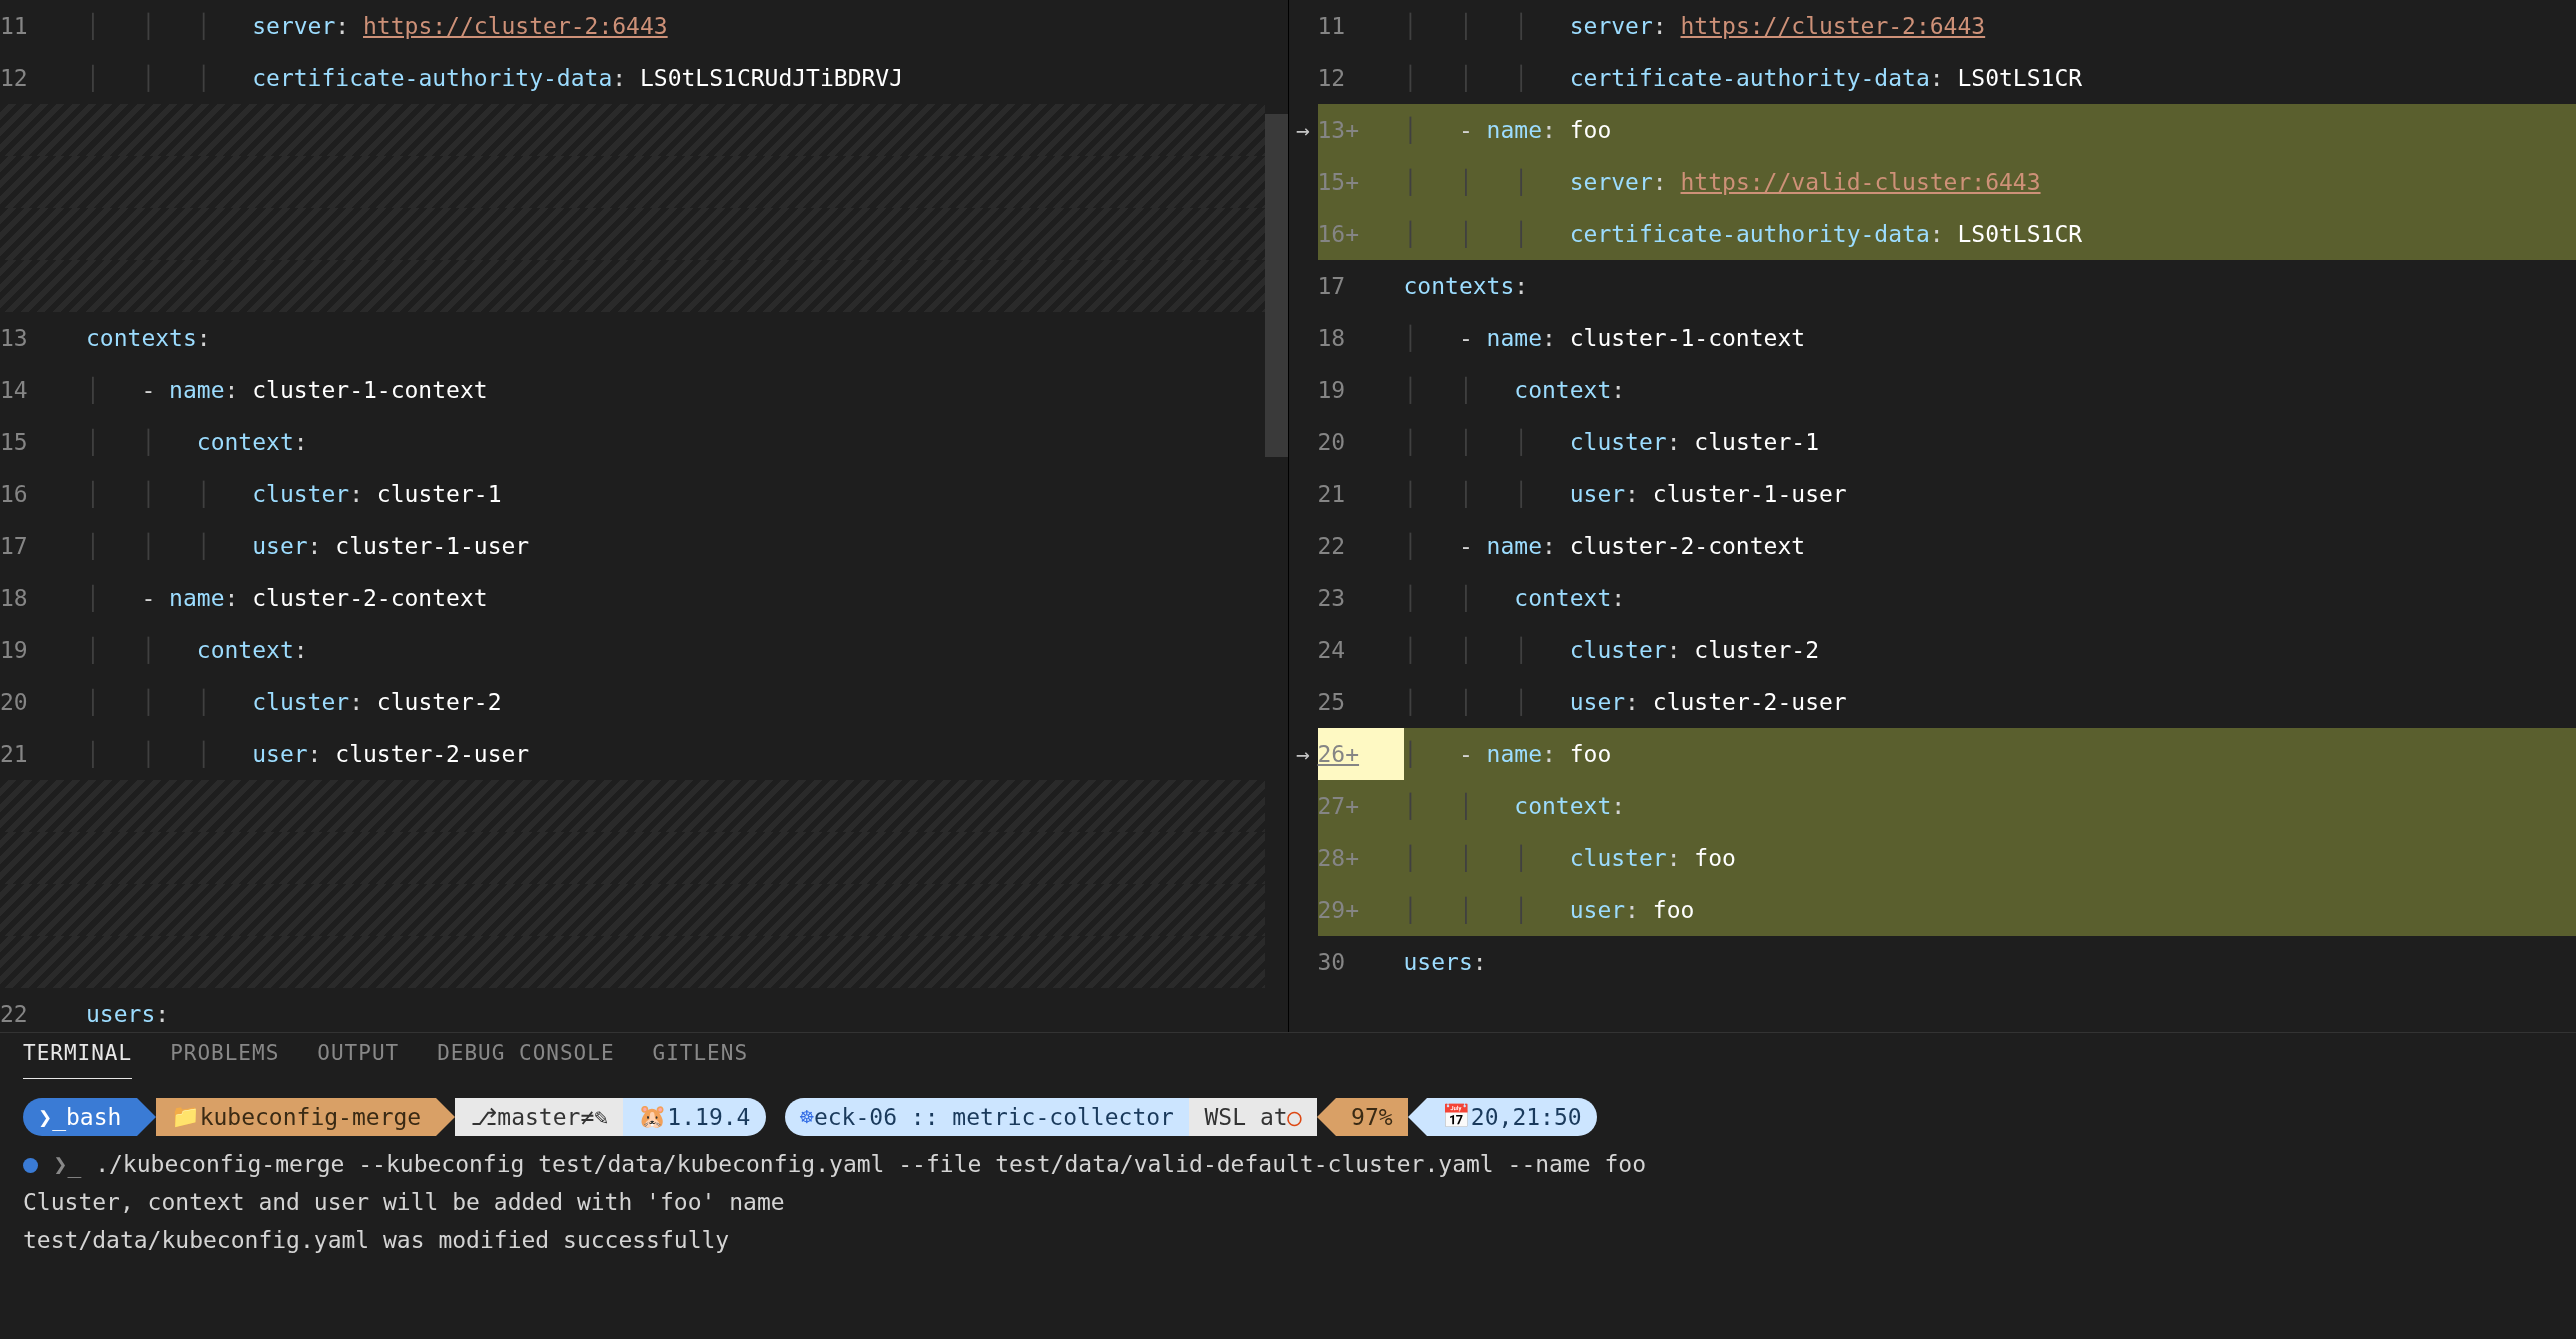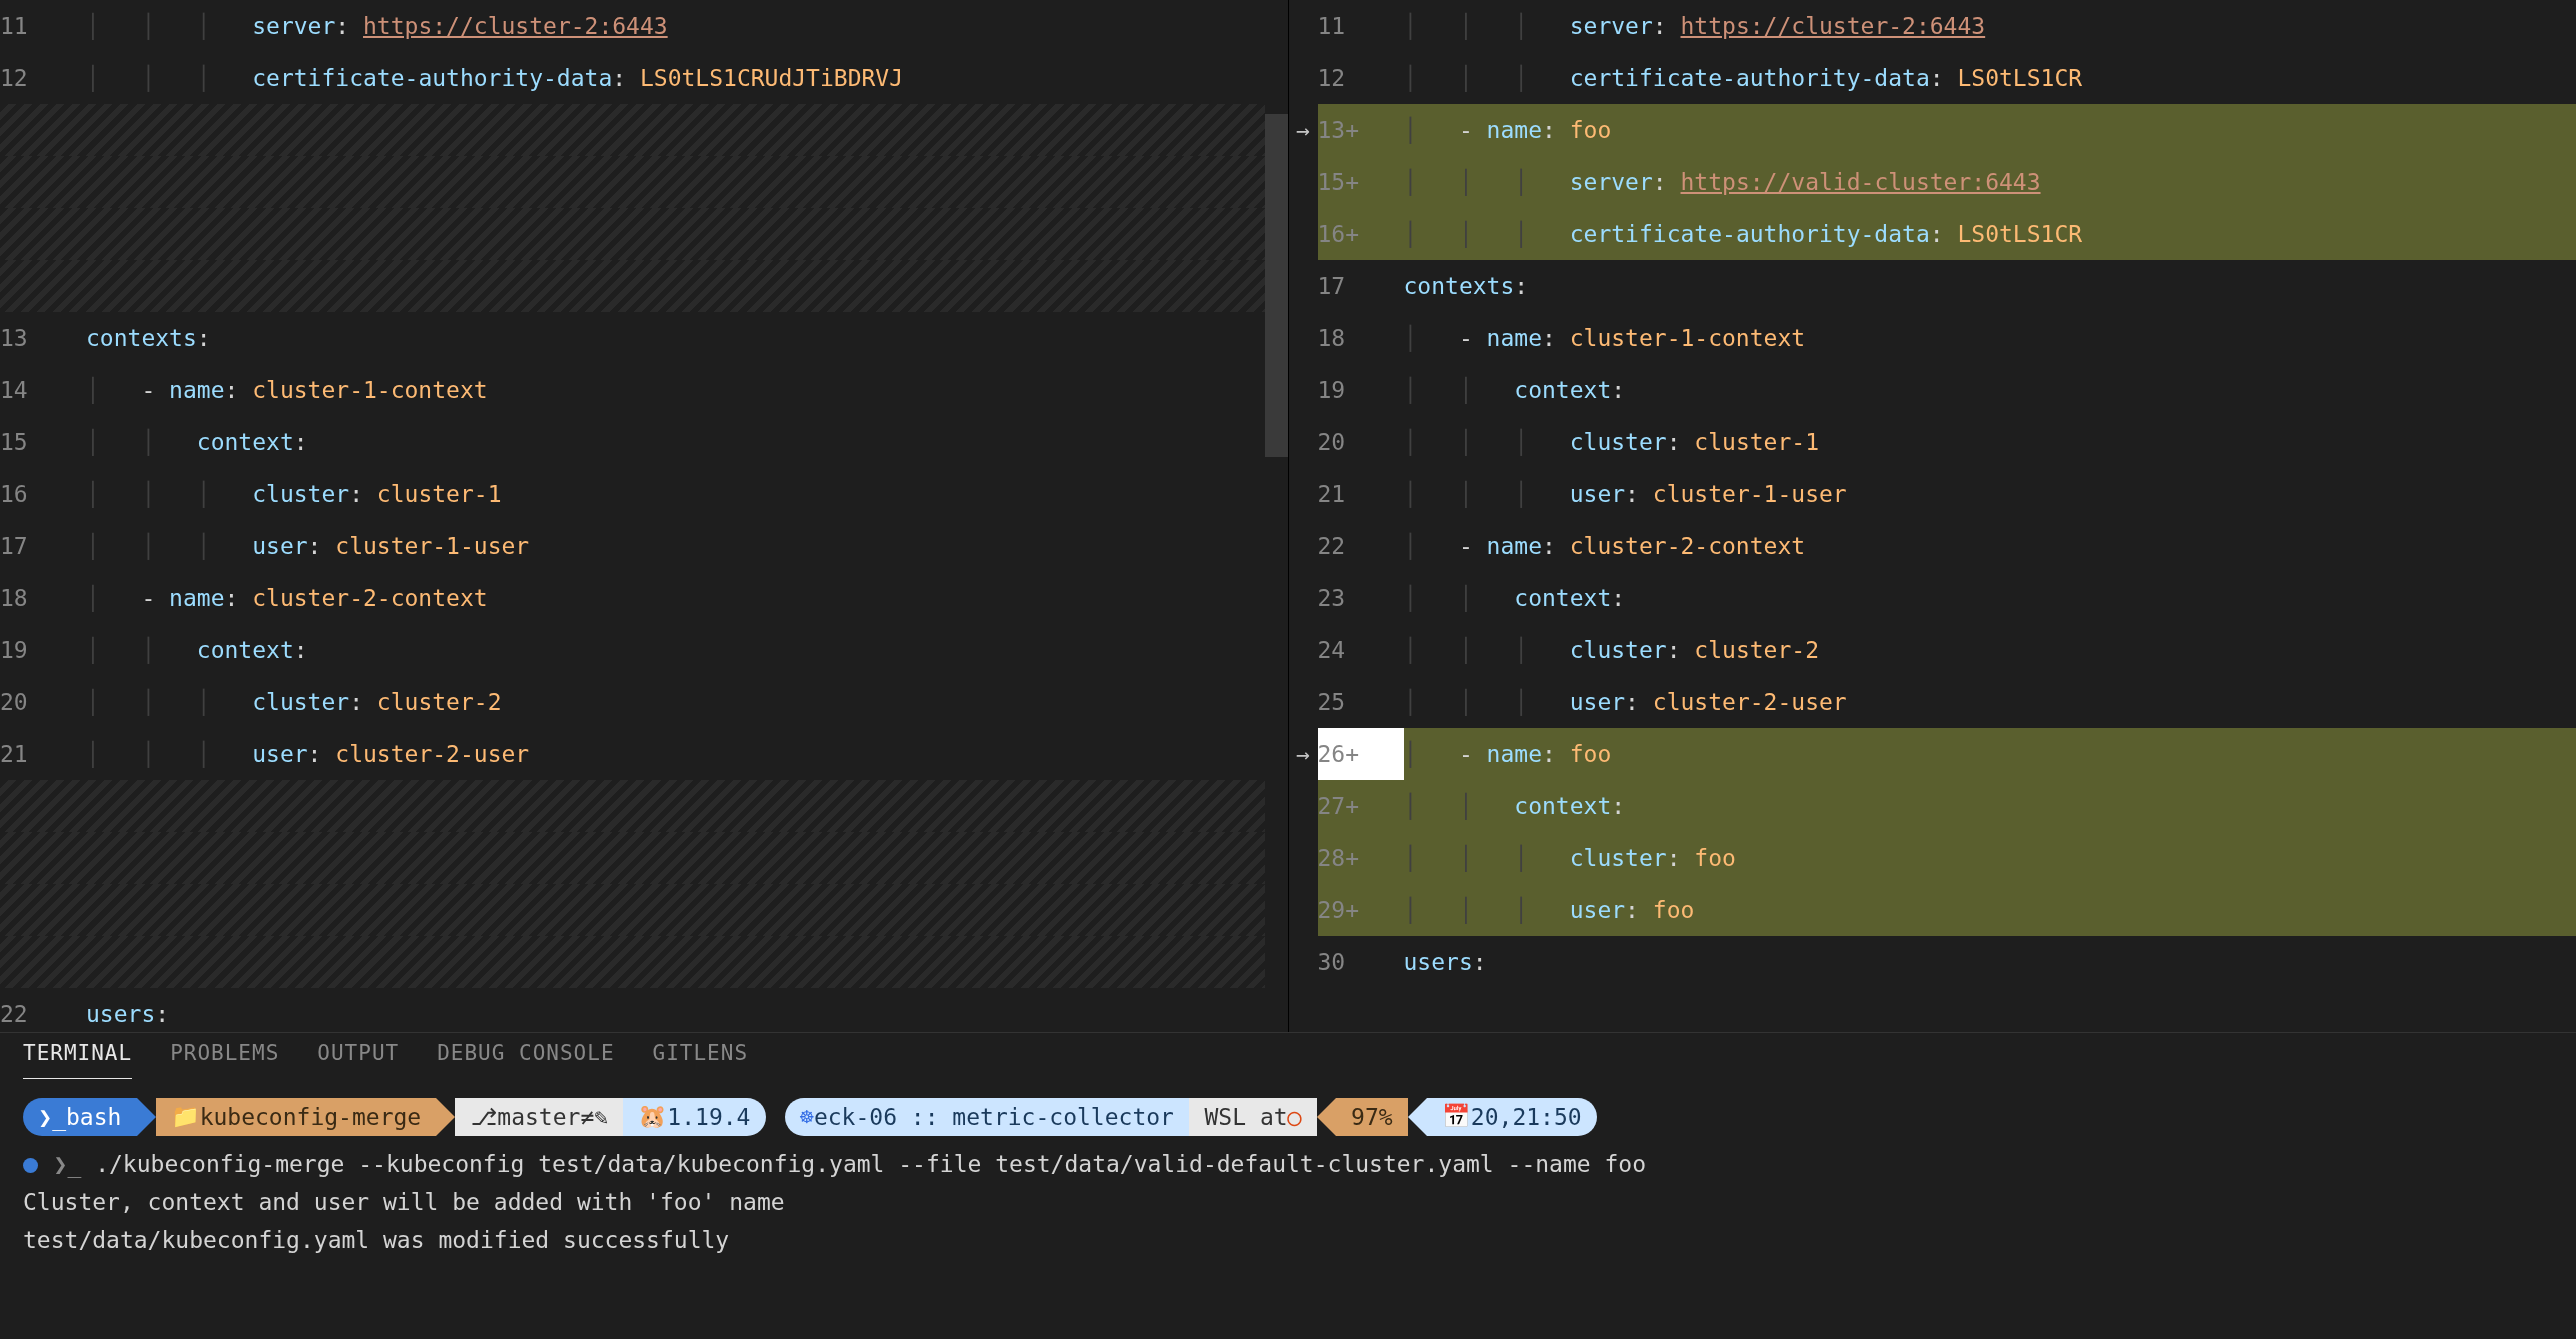--- a/index.html
+++ b/index.html
@@ -53,21 +53,21 @@
     #1e1e1e 0px,
     #1e1e1e 5.7px,
     #2a2a2a 5.7px,
     #2a2a2a 11.4px
   );
 }
 
 
 .k-key { color: #9cdcfe; }
 .k-punct { color: #d4d4d4; }
-.k-str { color: #fdba74; }
+.k-str { color: #ffffff; }
 .k-url { color: #ce9178; text-decoration: underline; }
 .k-dash { color: #d4d4d4; }
 
 .guide { color: #404040; }
 
 .minimap {
   position: absolute;
   right: 0; top: 0;
   width: 23px;
   height: 100%;
@@ -184,21 +184,21 @@
       <div class="line"><div class="arrow-col" style="background: transparent;"></div><div class="lineno" style="background: rgb(90, 95, 46);">16+</div><div class="code" style="background: rgb(90, 95, 46);"><span class="guide">│</span>   <span class="guide">│</span>   <span class="guide">│</span>   <span class="k-key">certificate-authority-data</span><span class="k-punct">: </span><span class="k-str">LS0tLS1CR</span></div></div>
       <div class="line"><div class="arrow-col"></div><div class="lineno">17</div><div class="code"><span class="k-key">contexts</span><span class="k-punct">:</span></div></div>
       <div class="line"><div class="arrow-col"></div><div class="lineno">18</div><div class="code"><span class="guide">│</span>   <span class="k-dash">- </span><span class="k-key">name</span><span class="k-punct">: </span><span class="k-str">cluster-1-context</span></div></div>
       <div class="line"><div class="arrow-col"></div><div class="lineno">19</div><div class="code"><span class="guide">│</span>   <span class="guide">│</span>   <span class="k-key">context</span><span class="k-punct">:</span></div></div>
       <div class="line"><div class="arrow-col"></div><div class="lineno">20</div><div class="code"><span class="guide">│</span>   <span class="guide">│</span>   <span class="guide">│</span>   <span class="k-key">cluster</span><span class="k-punct">: </span><span class="k-str">cluster-1</span></div></div>
       <div class="line"><div class="arrow-col"></div><div class="lineno">21</div><div class="code"><span class="guide">│</span>   <span class="guide">│</span>   <span class="guide">│</span>   <span class="k-key">user</span><span class="k-punct">: </span><span class="k-str">cluster-1-user</span></div></div>
       <div class="line"><div class="arrow-col"></div><div class="lineno">22</div><div class="code"><span class="guide">│</span>   <span class="k-dash">- </span><span class="k-key">name</span><span class="k-punct">: </span><span class="k-str">cluster-2-context</span></div></div>
       <div class="line"><div class="arrow-col"></div><div class="lineno">23</div><div class="code"><span class="guide">│</span>   <span class="guide">│</span>   <span class="k-key">context</span><span class="k-punct">:</span></div></div>
       <div class="line"><div class="arrow-col"></div><div class="lineno">24</div><div class="code"><span class="guide">│</span>   <span class="guide">│</span>   <span class="guide">│</span>   <span class="k-key">cluster</span><span class="k-punct">: </span><span class="k-str">cluster-2</span></div></div>
       <div class="line"><div class="arrow-col"></div><div class="lineno">25</div><div class="code"><span class="guide">│</span>   <span class="guide">│</span>   <span class="guide">│</span>   <span class="k-key">user</span><span class="k-punct">: </span><span class="k-str">cluster-2-user</span></div></div>
-      <div class="line"><div class="arrow-col" style="background: transparent;">→</div><div class="lineno" style="background: #ffffff;">26+</div><div class="code" style="background: rgb(90, 95, 46);"><span class="guide">│</span>   <span class="k-dash">- </span><span class="k-key">name</span><span class="k-punct">: </span><span class="k-str">foo</span></div></div>
+      <div class="line"><div class="arrow-col" style="background: transparent;">→</div><div class="lineno" style="background: #fef9c3; text-decoration: underline;">26+</div><div class="code" style="background: rgb(90, 95, 46);"><span class="guide">│</span>   <span class="k-dash">- </span><span class="k-key">name</span><span class="k-punct">: </span><span class="k-str">foo</span></div></div>
       <div class="line"><div class="arrow-col" style="background: transparent;"></div><div class="lineno" style="background: rgb(90, 95, 46);">27+</div><div class="code" style="background: rgb(90, 95, 46);"><span class="guide">│</span>   <span class="guide">│</span>   <span class="k-key">context</span><span class="k-punct">:</span></div></div>
       <div class="line"><div class="arrow-col" style="background: transparent;"></div><div class="lineno" style="background: rgb(90, 95, 46);">28+</div><div class="code" style="background: rgb(90, 95, 46);"><span class="guide">│</span>   <span class="guide">│</span>   <span class="guide">│</span>   <span class="k-key">cluster</span><span class="k-punct">: </span><span class="k-str">foo</span></div></div>
       <div class="line"><div class="arrow-col" style="background: transparent;"></div><div class="lineno" style="background: rgb(90, 95, 46);">29+</div><div class="code" style="background: rgb(90, 95, 46);"><span class="guide">│</span>   <span class="guide">│</span>   <span class="guide">│</span>   <span class="k-key">user</span><span class="k-punct">: </span><span class="k-str">foo</span></div></div>
       <div class="line"><div class="arrow-col"></div><div class="lineno">30</div><div class="code"><span class="k-key">users</span><span class="k-punct">:</span></div></div>
     </div>
 </div>
 
 <div class="panel">
   <div class="panel-tabs" id="panel-tabs">
       <div class="tab active">TERMINAL</div>

